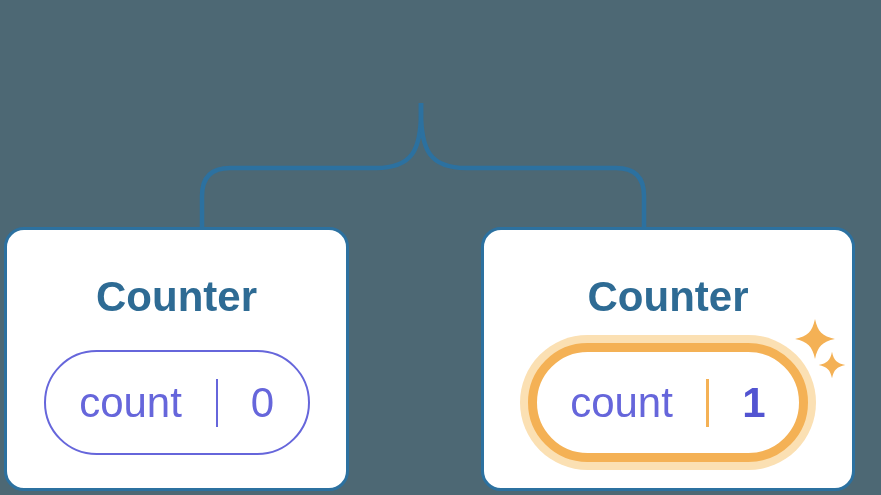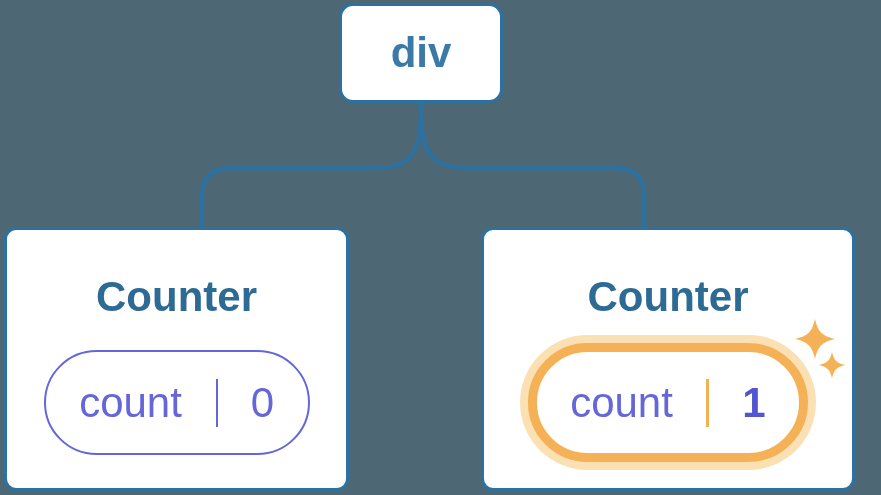--- a/index.html
+++ b/index.html
@@ -34,21 +34,21 @@
     font-weight: 600;
     color: #3B79A7;
   }
   .component-card {
     position: absolute;
     top: 227px;
     height: 264px;
     box-sizing: border-box;
     background: #FFFFFF;
     border: 3px solid #2C71A0;
-    border-radius: 12px;
+    border-radius: 20px;
   }
   .card-left  { left: 4px;   width: 345px; }
   .card-right { left: 481px; width: 374px; }
   .card-title {
     position: absolute;
     top: 46px; left: 0; right: 0;
     text-align: center;
     font-size: 42px;
     line-height: 1;
     font-weight: 600;
@@ -108,23 +108,20 @@
 </head>
 <body>
 
 <div class="stage">
 
   <svg class="connector-svg" viewBox="0 0 881 495" fill="none" xmlns="http://www.w3.org/2000/svg">
     <path d="M421 103 L421 112 C421 150 412 168 376 168 L230 168 Q202 168 202 196 L202 227" stroke="#2C71A0" stroke-width="4.5" fill="none"></path>
     <path d="M421 103 L421 112 C421 150 430 168 466 168 L616 168 Q644 168 644 196 L644 227" stroke="#2C71A0" stroke-width="4.5" fill="none"></path>
   </svg>
 
-  <div class="root-node">
-    <span>div</span>
-  </div>
 
   <div class="component-card card-left">
     <div class="card-title">Counter</div>
     <div class="state-pill pill-normal">
       <div class="cell-label">count</div>
       <div class="cell-value">0</div>
     </div>
   </div>
 
   <div class="component-card card-right">

